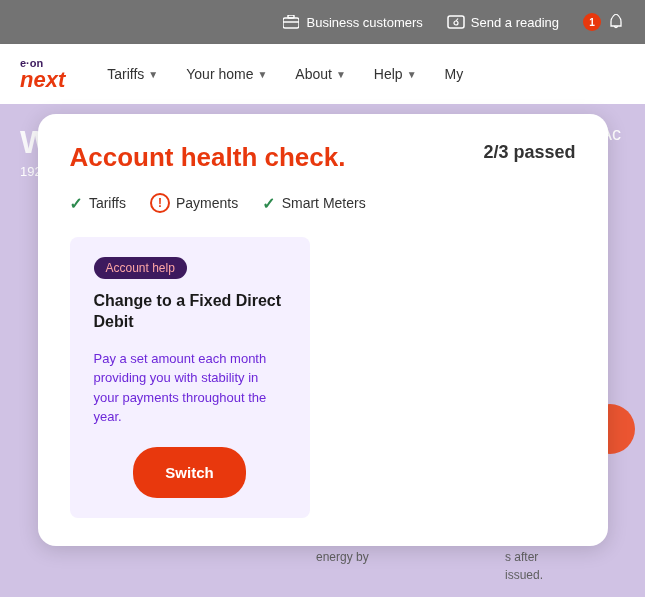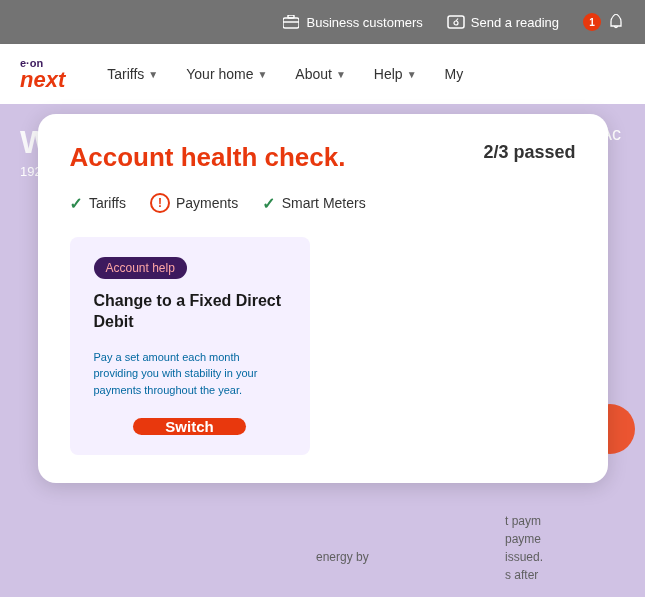--- a/index.html
+++ b/index.html
@@ -229,32 +229,32 @@
       font-weight: 500;
     }
     .card-title {
       font-size: 16px;
       font-weight: bold;
       color: #1a1a1a;
       margin-bottom: 16px;
       line-height: 1.3;
     }
     .card-desc {
-      font-size: 11px;
-      color: #0369a1;
+      font-size: 13px;
+      color: #6d28d9;
       line-height: 1.5;
       margin-bottom: 20px;
       margin-top: 12px;
     }
     .switch-btn {
       background: #e8380d;
       color: white;
       border: none;
       border-radius: 24px;
-      padding: 0 32px;
+      padding: 17px 32px;
       font-size: 15px;
       font-weight: bold;
       cursor: pointer;
       display: block;
       margin: 0 auto;
     }
 
     
     .orange-circle {
       position: absolute;
@@ -350,22 +350,22 @@
 
 <div class="page-bg">
   <div class="bg-text">We</div>
   <div class="bg-address">192 G...</div>
   <div class="bg-account-label">Ac</div>
   <div class="orange-circle"></div>
   <div class="bottom-partial">energy by</div>
   <div class="bottom-right-partial">
     <div>t paym</div>
     <div>payme</div>
+    <div>s after</div>
     <div>issued.</div>
-    <div>s after</div>
   </div>
 
   <div class="modal-overlay">
     <div class="modal">
 
       <div class="modal-header">
         <h2 class="modal-title">Account health check.</h2>
         <span class="modal-passed">2/3 passed</span>
       </div>
 

